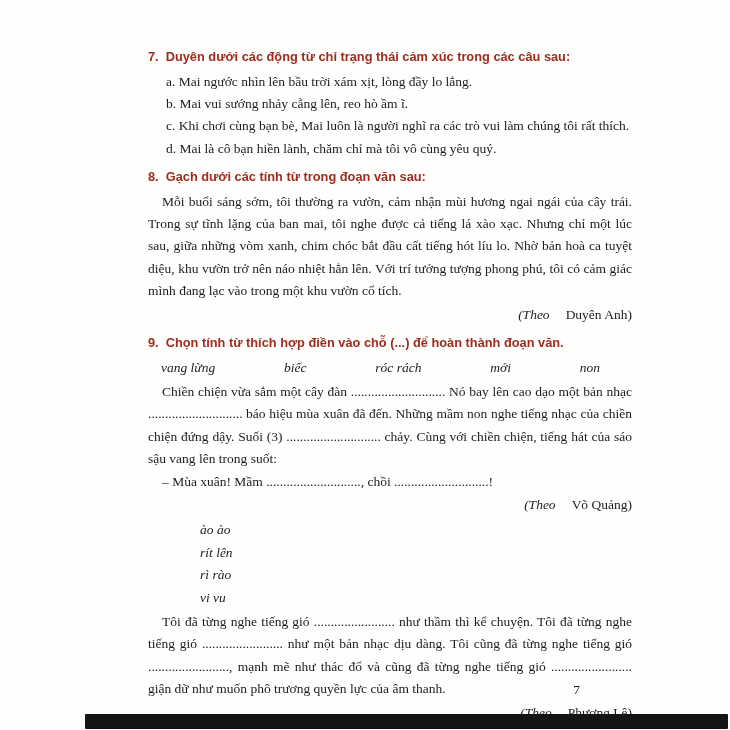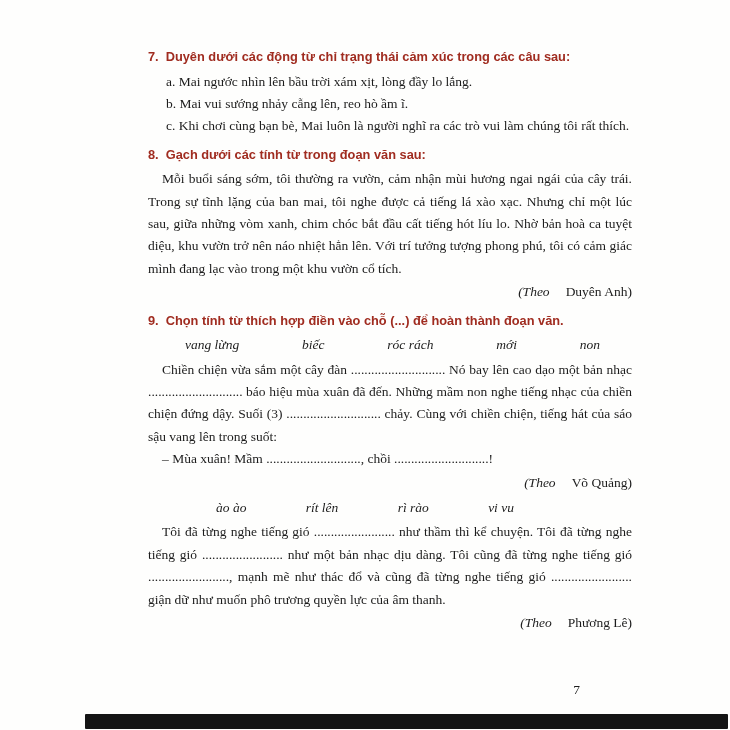--- a/index.html
+++ b/index.html
@@ -32,23 +32,23 @@
   .item { text-indent: 18px; text-align: justify; }
   .para { text-indent: 14px; text-align: justify; }
   .plainline { text-indent: 14px; }
   .attribution { text-align: right; margin: 1px 0 3px 0; }
   .attribution .theo { font-style: italic; text-align: right; }
   .attribution .who { margin-left: 16px; }
   .wordbank {
     display: flex;
     justify-content: space-between;
     font-style: italic;
-    margin: 2px 32px 2px 37px;
+    margin: 2px 32px 2px 13px;
   }
-  .wordbank.narrow { margin: 2px 118px 2px 68px; }
+  .wordbank.narrow { margin: 2px 118px 2px 52px; flex-direction: column; }
   .page-number {
     position: absolute;
     right: 150px;
     bottom: 32px;
     font-size: 13.5px;
     font-family: "Liberation Serif", serif;
   }
   .scan-bar {
     position: absolute;
     left: 85px;
@@ -65,20 +65,21 @@
 <div class="content">
 
   <section>
     <div class="heading">
       <span class="num">7.</span>
       <span class="htext">Duyên dưới các động từ chỉ trạng thái cảm xúc trong các câu sau:</span>
     </div>
     <p class="item">a. Mai ngước nhìn lên bầu trời xám xịt, lòng đầy lo lắng.</p>
     <p class="item">b. Mai vui sướng nhảy cẫng lên, reo hò ầm ĩ.</p>
     <p class="item">c. Khi chơi cùng bạn bè, Mai luôn là người nghĩ ra các trò vui làm chúng tôi rất thích.</p>
+    <p class="item">d. Mai là cô bạn hiền lành, chăm chỉ mà tôi vô cùng yêu quý.</p>
   </section>
 
   <section>
     <div class="heading">
       <span class="num">8.</span>
       <span class="htext">Gạch dưới các tính từ trong đoạn văn sau:</span>
     </div>
     <p class="para">Mỗi buổi sáng sớm, tôi thường ra vườn, cảm nhận mùi hương ngai ngái của cây trái. Trong sự tĩnh lặng của ban mai, tôi nghe được cả tiếng lá xào xạc. Nhưng chỉ một lúc sau, giữa những vòm xanh, chim chóc bắt đầu cất tiếng hót líu lo. Nhờ bản hoà ca tuyệt diệu, khu vườn trở nên náo nhiệt hẳn lên. Với trí tưởng tượng phong phú, tôi có cảm giác mình đang lạc vào trong một khu vườn cổ tích.</p>
     <p class="attribution">
       <span class="theo">(Theo</span><span class="who">Duyên Anh)</span>

